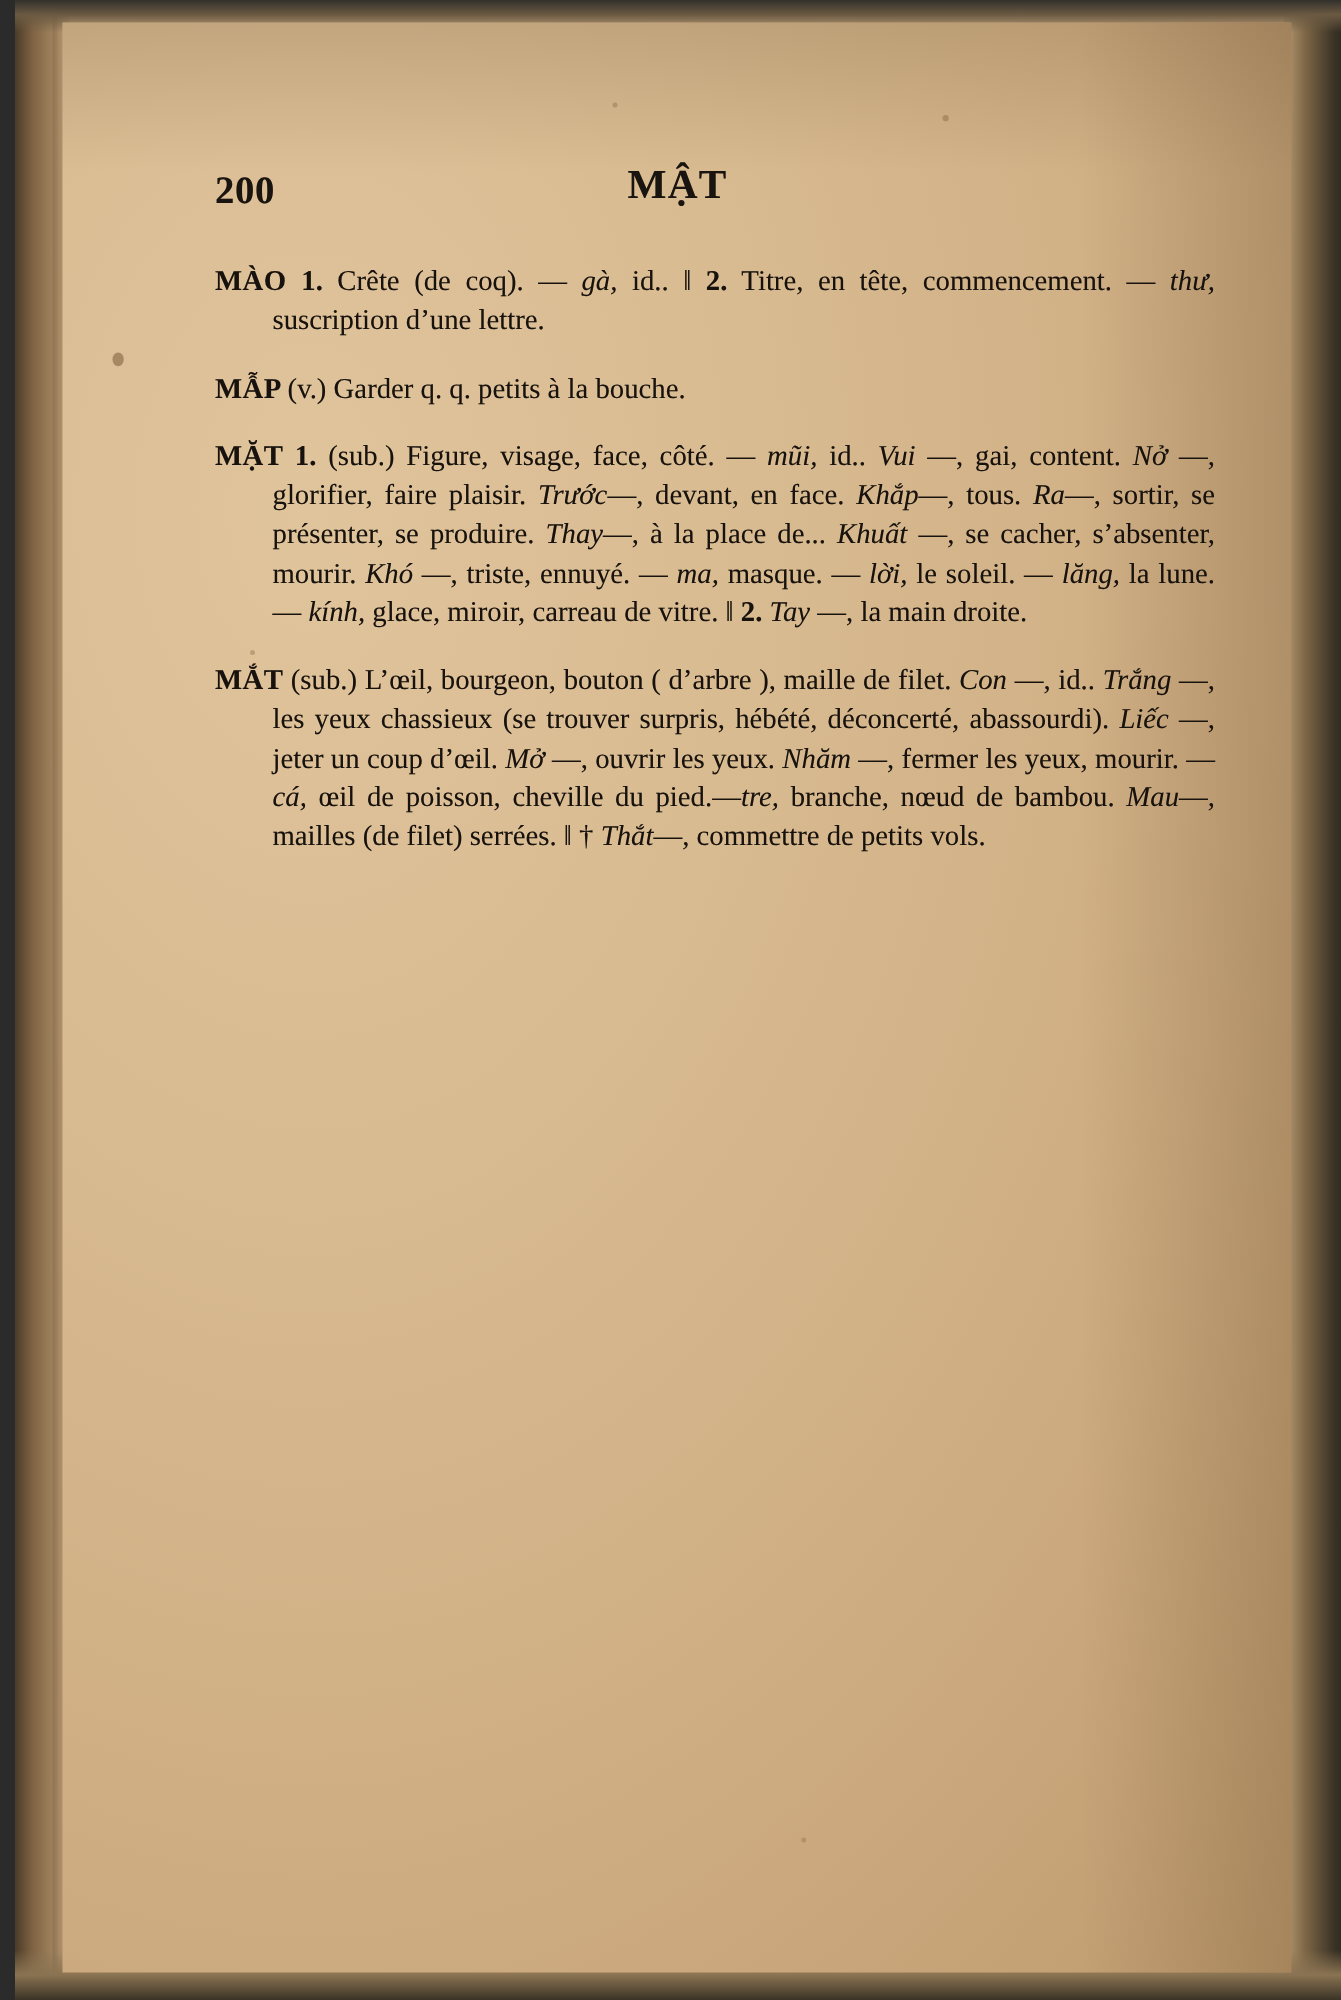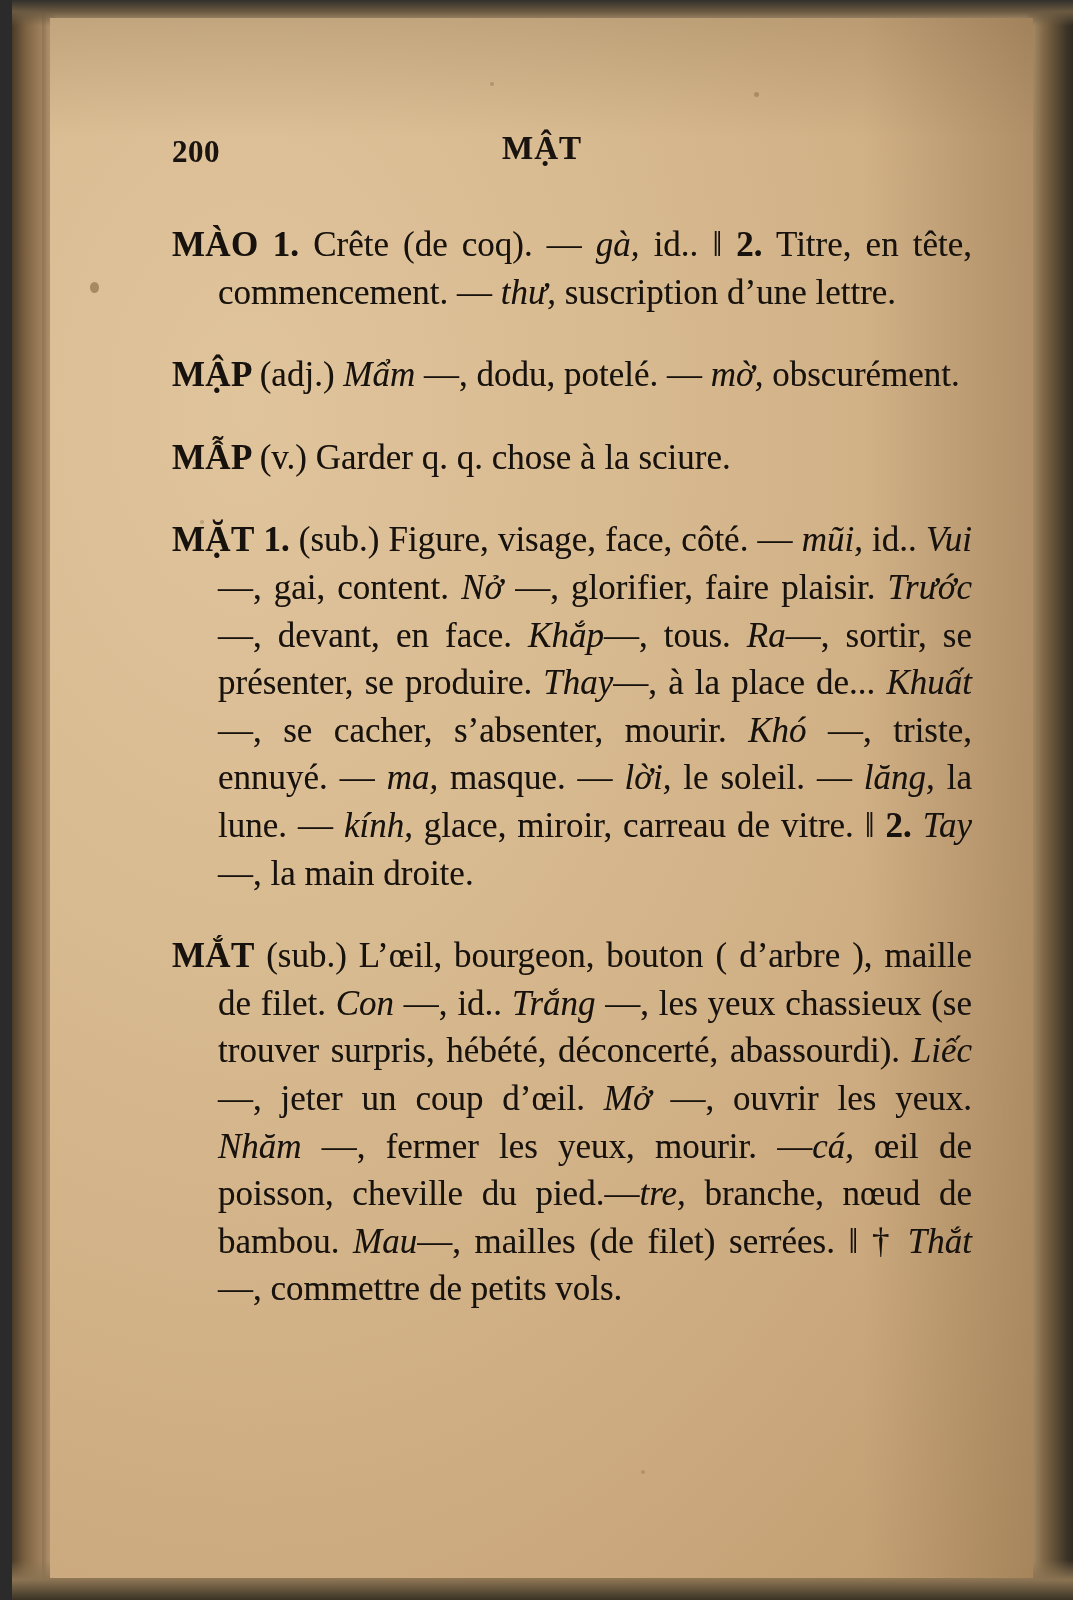--- a/index.html
+++ b/index.html
@@ -98,21 +98,21 @@
     letter-spacing: 1px;
     color: #19140f;
   }
   .entries {
     margin-top: 4px;
   }
   .entry {
     position: relative;
     padding-left: 46px;
     margin-bottom: 17px;
-    font-size: 35px;
+    font-size: 23px;
     line-height: 1.36;
     color: #17120d;
     text-align: justify;
     text-justify: inter-word;
     hyphens: manual;
   }
   .entry .hw {
     margin-left: -46px;
     font-weight: bold;
     letter-spacing: .3px;
@@ -151,20 +151,19 @@
 
   <div class="content">
 
     <div class="header-row">
       <div class="folio">200</div>
       <div class="running-head">MẬT</div>
     </div>
 
     <div class="entries">
         <p class="entry"><span class="hw">MÀO </span><span><span class="num">1.</span> Crête (de coq). — <i>gà,</i> id.. ‖ <span class="num">2.</span> Titre, en tête, commencement. — <i>thư,</i> suscription d’une lettre.</span></p>
-        <p class="entry"><span class="hw">MẬP </span><span>(adj.) <i>Mẩm</i> —, dodu, potelé. — <i>mờ,</i> obscurément.</span></p>
-        <p class="entry"><span class="hw">MẪP </span><span>(v.) Garder q. q. chose à la sciure.</span></p>
+        <p class="entry"><span class="hw">MẪP </span><span>(v.) Garder q. q. petits à la bouche.</span></p>
         <p class="entry"><span class="hw">MẶT </span><span><span class="num">1.</span> (sub.) Figure, visage, face, côté. — <i>mũi,</i> id.. <i>Vui</i> —, gai, content. <i>Nở</i> —, glorifier, faire plaisir. <i>Trước</i>—, devant, en face. <i>Khắp</i>—, tous. <i>Ra</i>—, sortir, se présenter, se produire. <i>Thay</i>—, à la place de... <i>Khuất</i> —, se cacher, s’absenter, mourir. <i>Khó</i> —, triste, ennuyé. — <i>ma,</i> masque. — <i>lời,</i> le soleil. — <i>lăng,</i> la lune. — <i>kính,</i> glace, miroir, carreau de vitre. ‖ <span class="num">2.</span> <i>Tay</i> —, la main droite.</span></p>
         <p class="entry"><span class="hw">MẮT </span><span>(sub.) L’œil, bourgeon, bouton ( d’arbre ), maille de filet. <i>Con</i> —, id.. <i>Trắng</i> —, les yeux chassieux (se trouver surpris, hébété, déconcerté, abassourdi). <i>Liếc</i> —, jeter un coup d’œil. <i>Mở</i> —, ouvrir les yeux. <i>Nhăm</i> —, fermer les yeux, mourir. —<i>cá,</i> œil de poisson, cheville du pied.—<i>tre,</i> branche, nœud de bambou. <i>Mau</i>—, mailles (de filet) serrées. ‖ † <i>Thắt</i>—, commettre de petits vols.</span></p>
       </div>
 
   </div>
 </div>
 
 </body></html>

